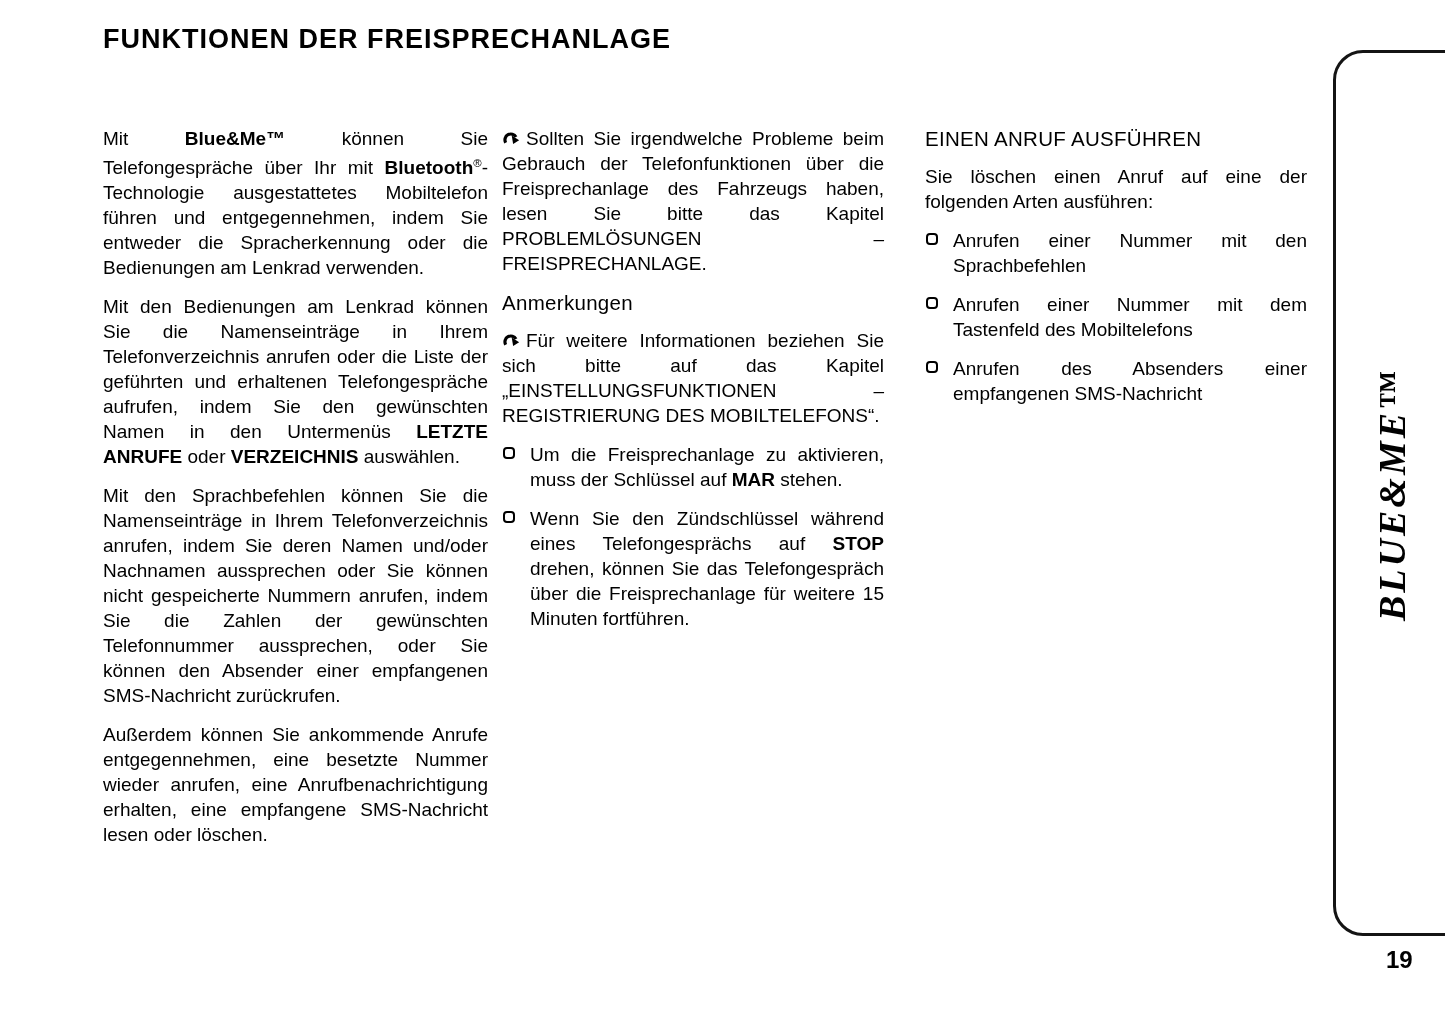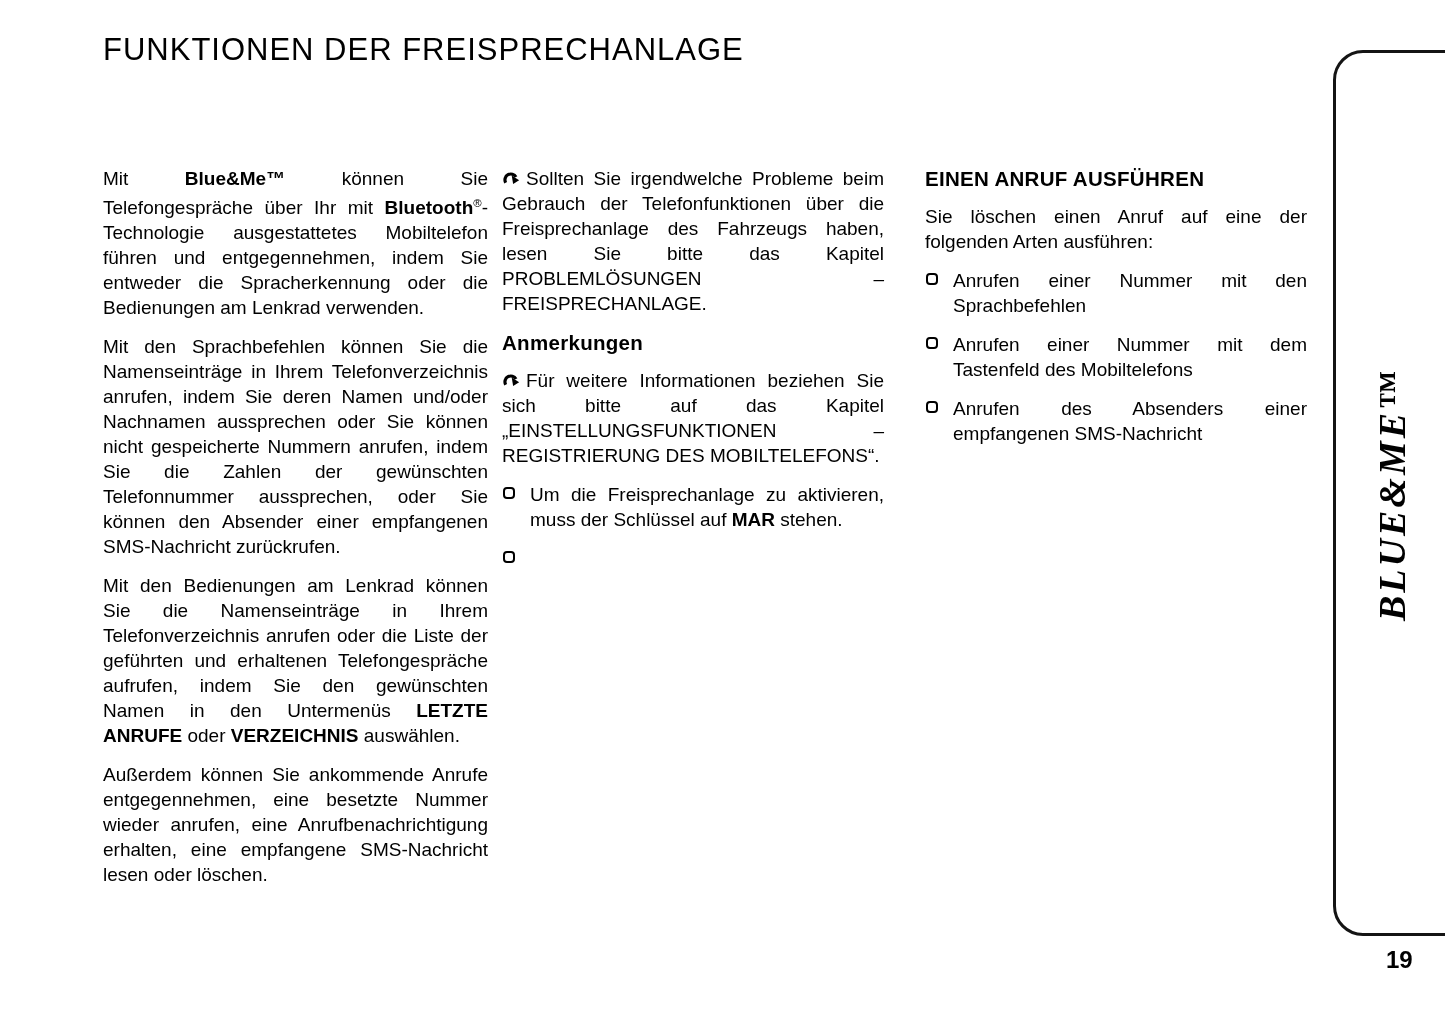--- a/index.html
+++ b/index.html
@@ -7,42 +7,41 @@
   body {
     position:relative;
     background:#ffffff;
     color:#000;
     font-family:"Liberation Sans", sans-serif;
     overflow:hidden;
     hyphens:auto;
   }
   .title {
     position:absolute;
-    left:103px; top:32px;
-    font-size:31px;
-    font-weight:400;
+    left:103px; top:24px;
+    font-size:27px;
+    font-weight:700;
     letter-spacing:1px;
     white-space:nowrap;
   }
   .col {
     position:absolute;
     top:126px;
     font-size:19px;
     line-height:25px;
     text-align:justify;
-    margin-top:40px;
   }
   .col1 { left:103px; width:385px; }
   .col2 { left:502px; width:382px; }
   .col3 { left:925px; width:382px; }
   .block { margin-bottom:14px; }
   .block:first-child { margin-top:0; }
   .h2 {
     text-align:left;
-    font-weight:700;
+    font-weight:400;
     font-size:20.5px;
     margin-top:10px;
     margin-bottom:13px;
     letter-spacing:0.3px;
   }
   .square { position:relative; padding-left:28px; }
   .sq {
     position:absolute; left:1px; top:5px;
     width:12px; height:12px;
     border:2.5px solid #000;
@@ -83,36 +82,36 @@
     font-weight:700;
   }
 </style>
 </head>
 <body>
 
 <h1 class="title">FUNKTIONEN DER FREISPRECHANLAGE</h1>
 
 <div class="col col1">
     <div class="block p"><span class="tx"><span>Mit </span><span class="b">Blue&amp;Me™</span><span> können Sie Telefongespräche über Ihr mit </span><span class="b">Bluetooth</span><sup>®</sup><span>-Technologie ausgestattetes Mobiltelefon führen und entgegennehmen, indem Sie entweder die Spracherkennung oder die Bedienungen am Lenkrad verwenden.</span></span></div>
+    <div class="block p"><span class="tx"><span>Mit den Bedienungen am Lenkrad können Sie die Namenseinträge in Ihrem Telefonverzeichnis anrufen oder die Liste der geführten und erhaltenen Telefongespräche aufrufen, indem Sie den gewünschten Namen in den Untermenüs </span><span class="b">LETZTE ANRUFE</span><span> oder </span><span class="b">VERZEICHNIS</span><span> auswählen.</span></span></div>
     <div class="block p"><span class="tx"><span>Mit den Sprachbefehlen können Sie die Namenseinträge in Ihrem Telefonverzeichnis anrufen, indem Sie deren Namen und/oder Nachnamen aussprechen oder Sie können nicht gespeicherte Nummern anrufen, indem Sie die Zahlen der gewünschten Telefonnummer aussprechen, oder Sie können den Absender einer empfangenen SMS-Nachricht zurückrufen.</span></span></div>
-    <div class="block p"><span class="tx"><span>Mit den Bedienungen am Lenkrad können Sie die Namenseinträge in Ihrem Telefonverzeichnis anrufen oder die Liste der geführten und erhaltenen Telefongespräche aufrufen, indem Sie den gewünschten Namen in den Untermenüs </span><span class="b">LETZTE ANRUFE</span><span> oder </span><span class="b">VERZEICHNIS</span><span> auswählen.</span></span></div>
     <div class="block p"><span class="tx"><span>Außerdem können Sie ankommende Anrufe entgegennehmen, eine besetzte Nummer wieder anrufen, eine Anrufbenachrichtigung erhalten, eine empfangene SMS-Nachricht lesen oder löschen.</span></span></div>
   </div>
 <div class="col col2">
     <div class="block arrow"><span class="ar"><svg viewBox="0 0 25 24" aria-hidden="true">
           <path d="M5 16.5 A8 8 0 1 1 19.5 8.5" fill="none" stroke="#000" stroke-width="4.5"></path>
           <path d="M24 13 L13.5 6.5 L15.5 18.5 Z"></path>
         </svg></span><span class="tx"><span>Sollten Sie irgendwelche Probleme beim Gebrauch der Telefonfunktionen über die Freisprechanlage des Fahrzeugs haben, lesen Sie bitte das Kapitel PROBLEMLÖSUNGEN – FREISPRECHANLAGE.</span></span></div>
     <div class="block h2"><span class="tx"><span>Anmerkungen</span></span></div>
     <div class="block arrow"><span class="ar"><svg viewBox="0 0 25 24" aria-hidden="true">
           <path d="M5 16.5 A8 8 0 1 1 19.5 8.5" fill="none" stroke="#000" stroke-width="4.5"></path>
           <path d="M24 13 L13.5 6.5 L15.5 18.5 Z"></path>
         </svg></span><span class="tx"><span>Für weitere Informationen beziehen Sie sich bitte auf das Kapitel „EINSTELLUNGSFUNKTIONEN – REGISTRIERUNG DES MOBILTELEFONS“.</span></span></div>
     <div class="block square"><span class="sq"></span><span class="tx"><span>Um die Freisprechanlage zu aktivieren, muss der Schlüssel auf </span><span class="b">MAR</span><span> stehen.</span></span></div>
-    <div class="block square"><span class="sq"></span></div>
+    <div class="block square"><span class="sq"></span><span class="tx"><span>Wenn Sie den Zündschlüssel während eines Telefongesprächs auf </span><span class="b">STOP</span><span> drehen, können Sie das Telefongespräch über die Freisprechanlage für weitere 15 Minuten fortführen.</span></span></div>
   </div>
 <div class="col col3">
     <div class="block h2"><span class="tx"><span>EINEN ANRUF AUSFÜHREN</span></span></div>
     <div class="block p"><span class="tx"><span>Sie löschen einen Anruf auf eine der folgenden Arten ausführen:</span></span></div>
     <div class="block square"><span class="sq"></span><span class="tx"><span>Anrufen einer Nummer mit den Sprachbefehlen</span></span></div>
     <div class="block square"><span class="sq"></span><span class="tx"><span>Anrufen einer Nummer mit dem Tastenfeld des Mobiltelefons</span></span></div>
     <div class="block square"><span class="sq"></span><span class="tx"><span>Anrufen des Absenders einer empfangenen SMS-Nachricht</span></span></div>
   </div>
 
 <div class="tab">

